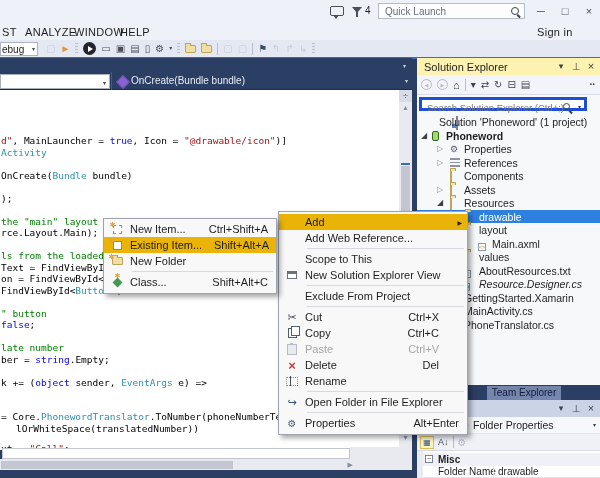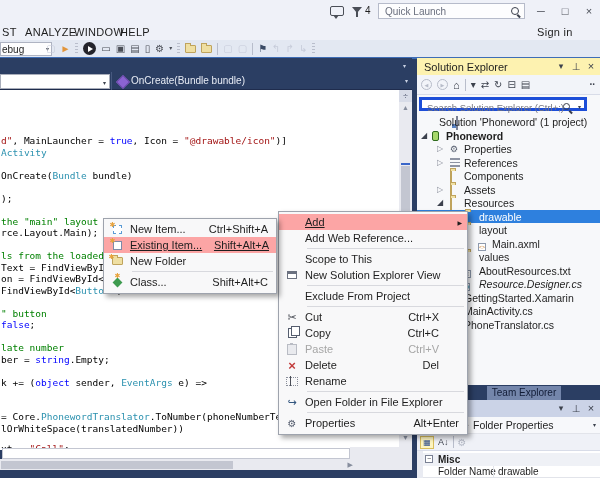--- a/index.html
+++ b/index.html
@@ -85,21 +85,21 @@
   .lstrip{position:absolute;left:0;top:0;width:6px;height:27px;background:#E9EBF2;}
   .mrow{position:absolute;left:6px;top:2px;width:177px;height:13px;background:#EFF1F6;font-size:10px;color:#1E1E1E;}
   .mbox{position:absolute;left:2px;top:2px;width:8px;height:8px;border:1px solid #7A8194;background:#FFF;box-sizing:border-box;font-size:7px;line-height:6px;text-align:center;color:#3C414D;}
   .grow{position:absolute;left:6px;top:15px;width:177px;height:12px;font-size:10px;color:#1E1E1E;border-bottom:1px solid #E2E4EA;box-sizing:border-box;}
   .gline{position:absolute;left:70px;top:0;width:1px;height:12px;background:#E2E4EA;}
   
   .menu{background:#F8F8F9;border:1px solid #9EA3AD;box-shadow:3px 3px 5px rgba(0,0,0,.35);box-sizing:border-box;padding:2px 0 3px 0;}
   .mit{height:16px;display:flex;align-items:center;font-size:11px;color:#1E1E1E;position:relative;}
   .mit .ic{width:26px;display:flex;justify-content:center;align-items:center;flex:none;}
   .mit .sc{margin-left:auto;}
-  .mit.hl{background:#fca5a5;text-decoration:underline;}
+  .mit.hl{background:#eab308;}
   .mit.off{color:#A6A6A6;}
   .msep{height:5px;position:relative;} .msep::after{content:'';position:absolute;left:28px;right:3px;top:2px;border-top:1px solid #D8D9DE;}
   .subarr{position:absolute;right:5px;font-size:6px;color:#1E1E1E;}
   .ic-copy{width:7px;height:8px;border:1px solid #555D6E;background:#FFF;position:relative;}
   .ic-copy::after{content:'';position:absolute;left:2px;top:-3px;width:7px;height:8px;border:1px solid #555D6E;background:#FFF;}
   .ic-paste{width:8px;height:9px;border:1px solid #B9BCC4;background:#E9EAEE;position:relative;}
   .ic-paste::before{content:'';position:absolute;top:-2px;left:2px;width:3px;height:2px;background:#B9BCC4;}
   .ic-ren{width:10px;height:7px;border:1px dotted #8A8F9B;position:relative;}
   .ic-ren::after{content:'';position:absolute;left:3px;top:-2px;width:1px;height:10px;background:#4A4E57;}
   .ic-win{width:10px;height:8px;border:1px solid #6B7180;background:#FFF;box-sizing:border-box;}
@@ -131,21 +131,21 @@
   <div class="ab menubar">
     <span class="menu-item" style="left:2px;">ST</span>
     <span class="menu-item" style="left:25px;">ANALYZE</span>
     <span class="menu-item" style="left:74px;">WINDOW</span>
     <span class="menu-item" style="left:120px;">HELP</span>
     <span class="menu-item" style="left:537px;">Sign in</span>
     <span class="avatar"></span>
   </div>
 
   <div class="ab toolbar">
-    <div class="ab combo" style="left:0;top:2px;width:52px;height:14px;">
+    <div class="ab combo" style="left:0;top:2px;width:38px;height:14px;">
       <span style="position:absolute;left:1px;top:1px;">ebug</span>
       <span style="position:absolute;right:2px;top:2px;font-size:6px;color:#4A4E57;">▾</span>
     </div>
     <div class="ab tbrow" style="left:46px;top:1px;height:15px;">
       <span class="tbi dis">▢</span>
       <span class="tbi" style="color:#E2953B;">►</span>
       <span class="grip"></span>
       <span class="startbtn"></span>
       <span class="tbi">▭</span>
       <span class="tbi">▣</span>
@@ -192,21 +192,21 @@
     <div class="ln" style="top:160px;"><span class="cm">ls from the loaded la</span></div>
     <div class="ln" style="top:171.5px;"><span>Text = FindViewById&lt;</span></div>
     <div class="ln" style="top:183px;"><span>on = FindViewById&lt;</span><span class="ty">But</span></div>
     <div class="ln" style="top:194.5px;"><span>FindViewById&lt;</span><span class="ty">Button</span><span>&gt;(</span></div>
     <div class="ln" style="top:217.5px;"><span class="cm">" button</span></div>
     <div class="ln" style="top:229px;"><span class="kw">false</span><span>;</span></div>
     <div class="ln" style="top:252px;"><span class="cm">late number</span></div>
     <div class="ln" style="top:263.5px;"><span>ber = </span><span class="kw">string</span><span>.Empty;</span></div>
     <div class="ln" style="top:286.5px;"><span>k += (</span><span class="kw">object</span><span> sender, </span><span class="ty">EventArgs</span><span> e) =&gt;</span></div>
     <div class="ln" style="top:321px;"><span>= Core.</span><span class="ty">PhonewordTranslator</span><span>.ToNumber(phoneNumberText.Te</span></div>
-    <div class="ln" style="top:332.5px;"><span>lOrWhiteSpace(translatedNumber))</span></div>
+    <div class="ln" style="top:332.5px;padding-left:15px;"><span>lOrWhiteSpace(translatedNumber))</span></div>
     <div class="ln" style="top:353px;"><span>xt = </span><span class="st">"Call"</span><span>;</span></div>
   </div>
 
   <div class="ab vscroll">
     <span class="split">÷</span>
     <span class="sarr" style="top:14px;">▲</span>
     <span class="vmark"></span>
     <span class="vthumb"></span>
     <span class="sarr" style="top:344px;">▼</span>
   </div>

